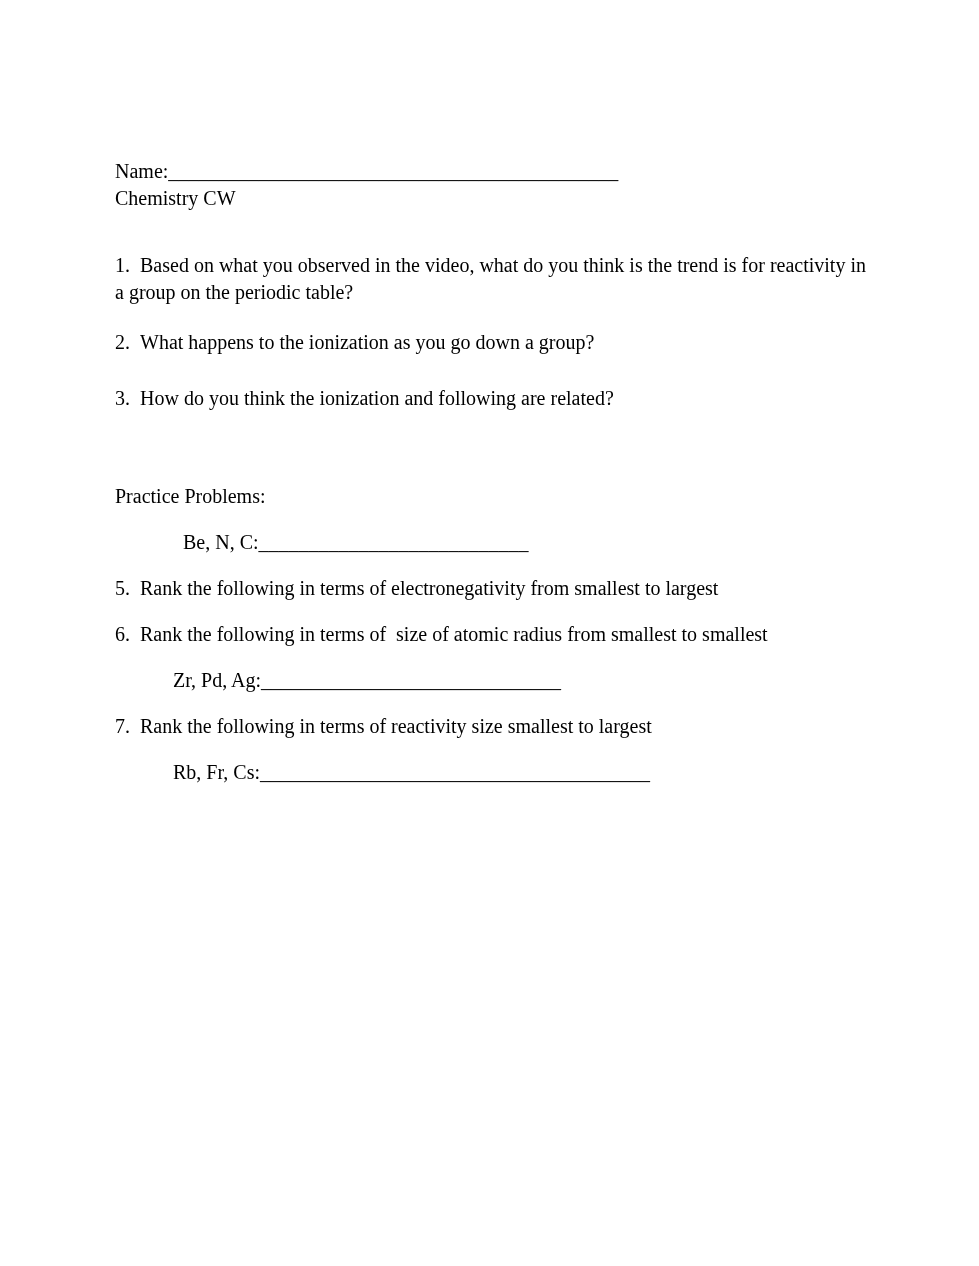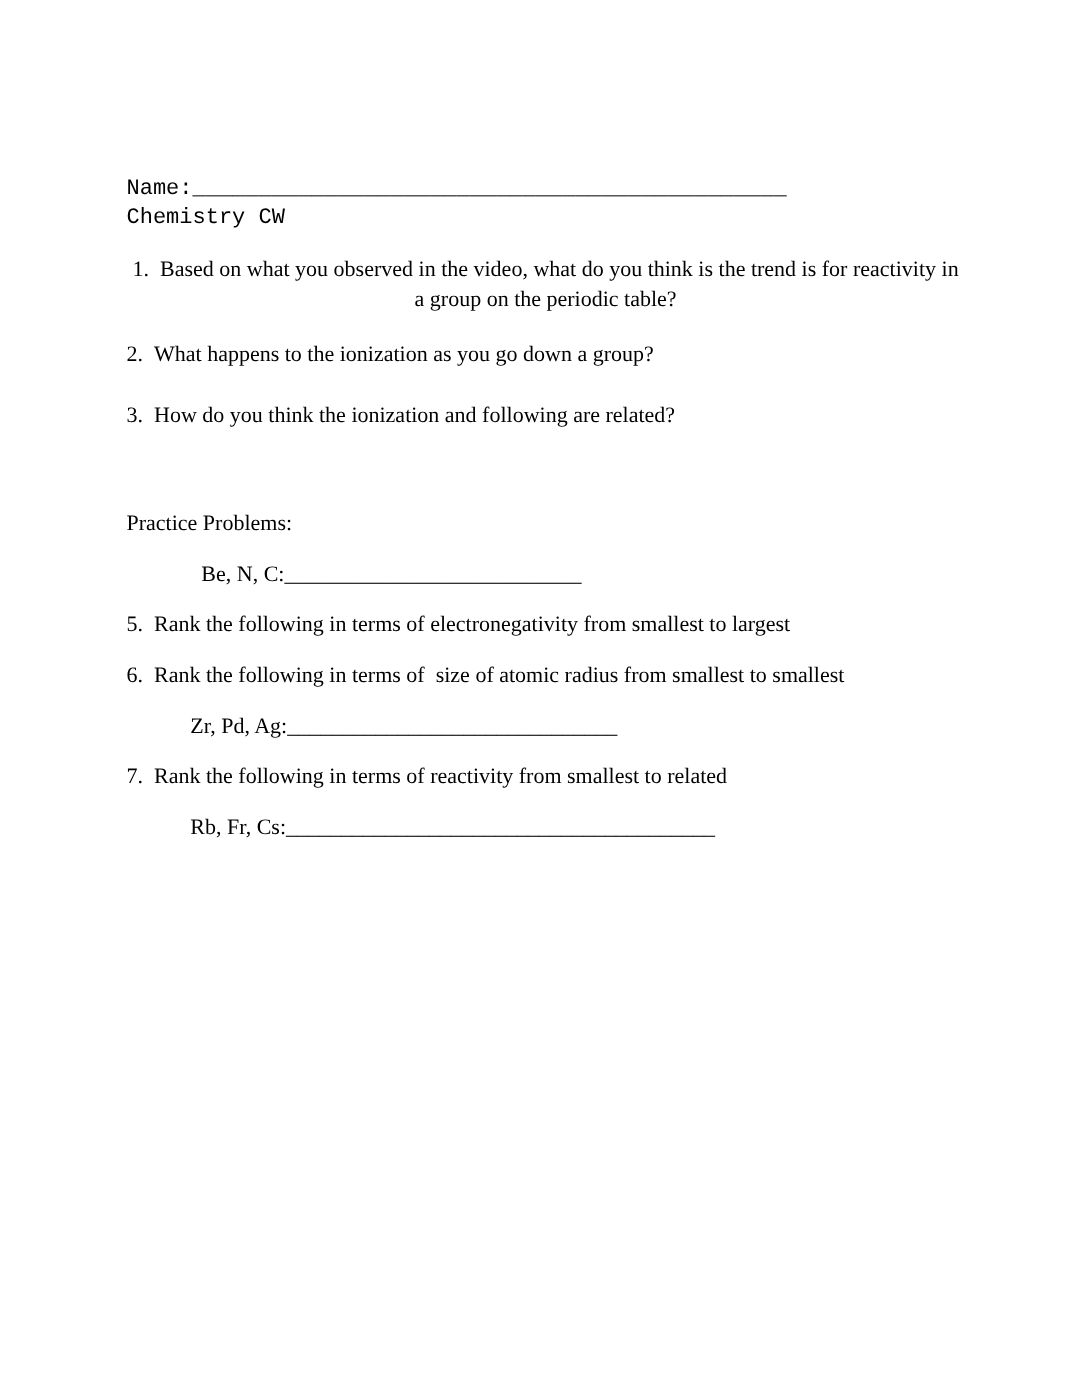--- a/index.html
+++ b/index.html
@@ -19,32 +19,30 @@
     box-sizing: border-box;
     padding: 158px 100px 0 115px;
     overflow: hidden;
   }
   p {
     margin: 0 0 19px 0;
     white-space: pre-wrap;
     max-width: 762px;
   }
   .header-block {
-    margin-bottom: 20px;
-    font-family: Liberation Mono, monospace;
+    margin-bottom: 40px;
   }
   .header-block p {
     margin: 0;
   }
   .q-num {
     margin-right: 10px;
   }
   .q1 {
     margin-bottom: 23px;
-    text-align: center;
   }
   .q2 {
     margin-bottom: 29px;
   }
   .q3 {
     margin-bottom: 71px;
   }
   .answer-line {
     padding-left: 58px;
   }
@@ -73,17 +71,17 @@
 
   <p class="answer-line indent-more"><span>Be, N, C:</span><span>___________________________</span></p>
 
   <p class="q"><span class="q-num">5.</span><span>Rank the following in terms of electronegativity from smallest to largest</span></p>
 
 
   <p class="q"><span class="q-num">6.</span><span>Rank the following in terms of  size of atomic radius from smallest to smallest</span></p>
 
   <p class="answer-line"><span>Zr, Pd, Ag:</span><span>______________________________</span></p>
 
-  <p class="q"><span class="q-num">7.</span><span>Rank the following in terms of reactivity from smallest to related</span></p>
+  <p class="q"><span class="q-num">7.</span><span>Rank the following in terms of reactivity size smallest to largest</span></p>
 
   <p class="answer-line"><span>Rb, Fr, Cs:</span><span>_______________________________________</span></p>
 
 </div>
 
 </body></html>

